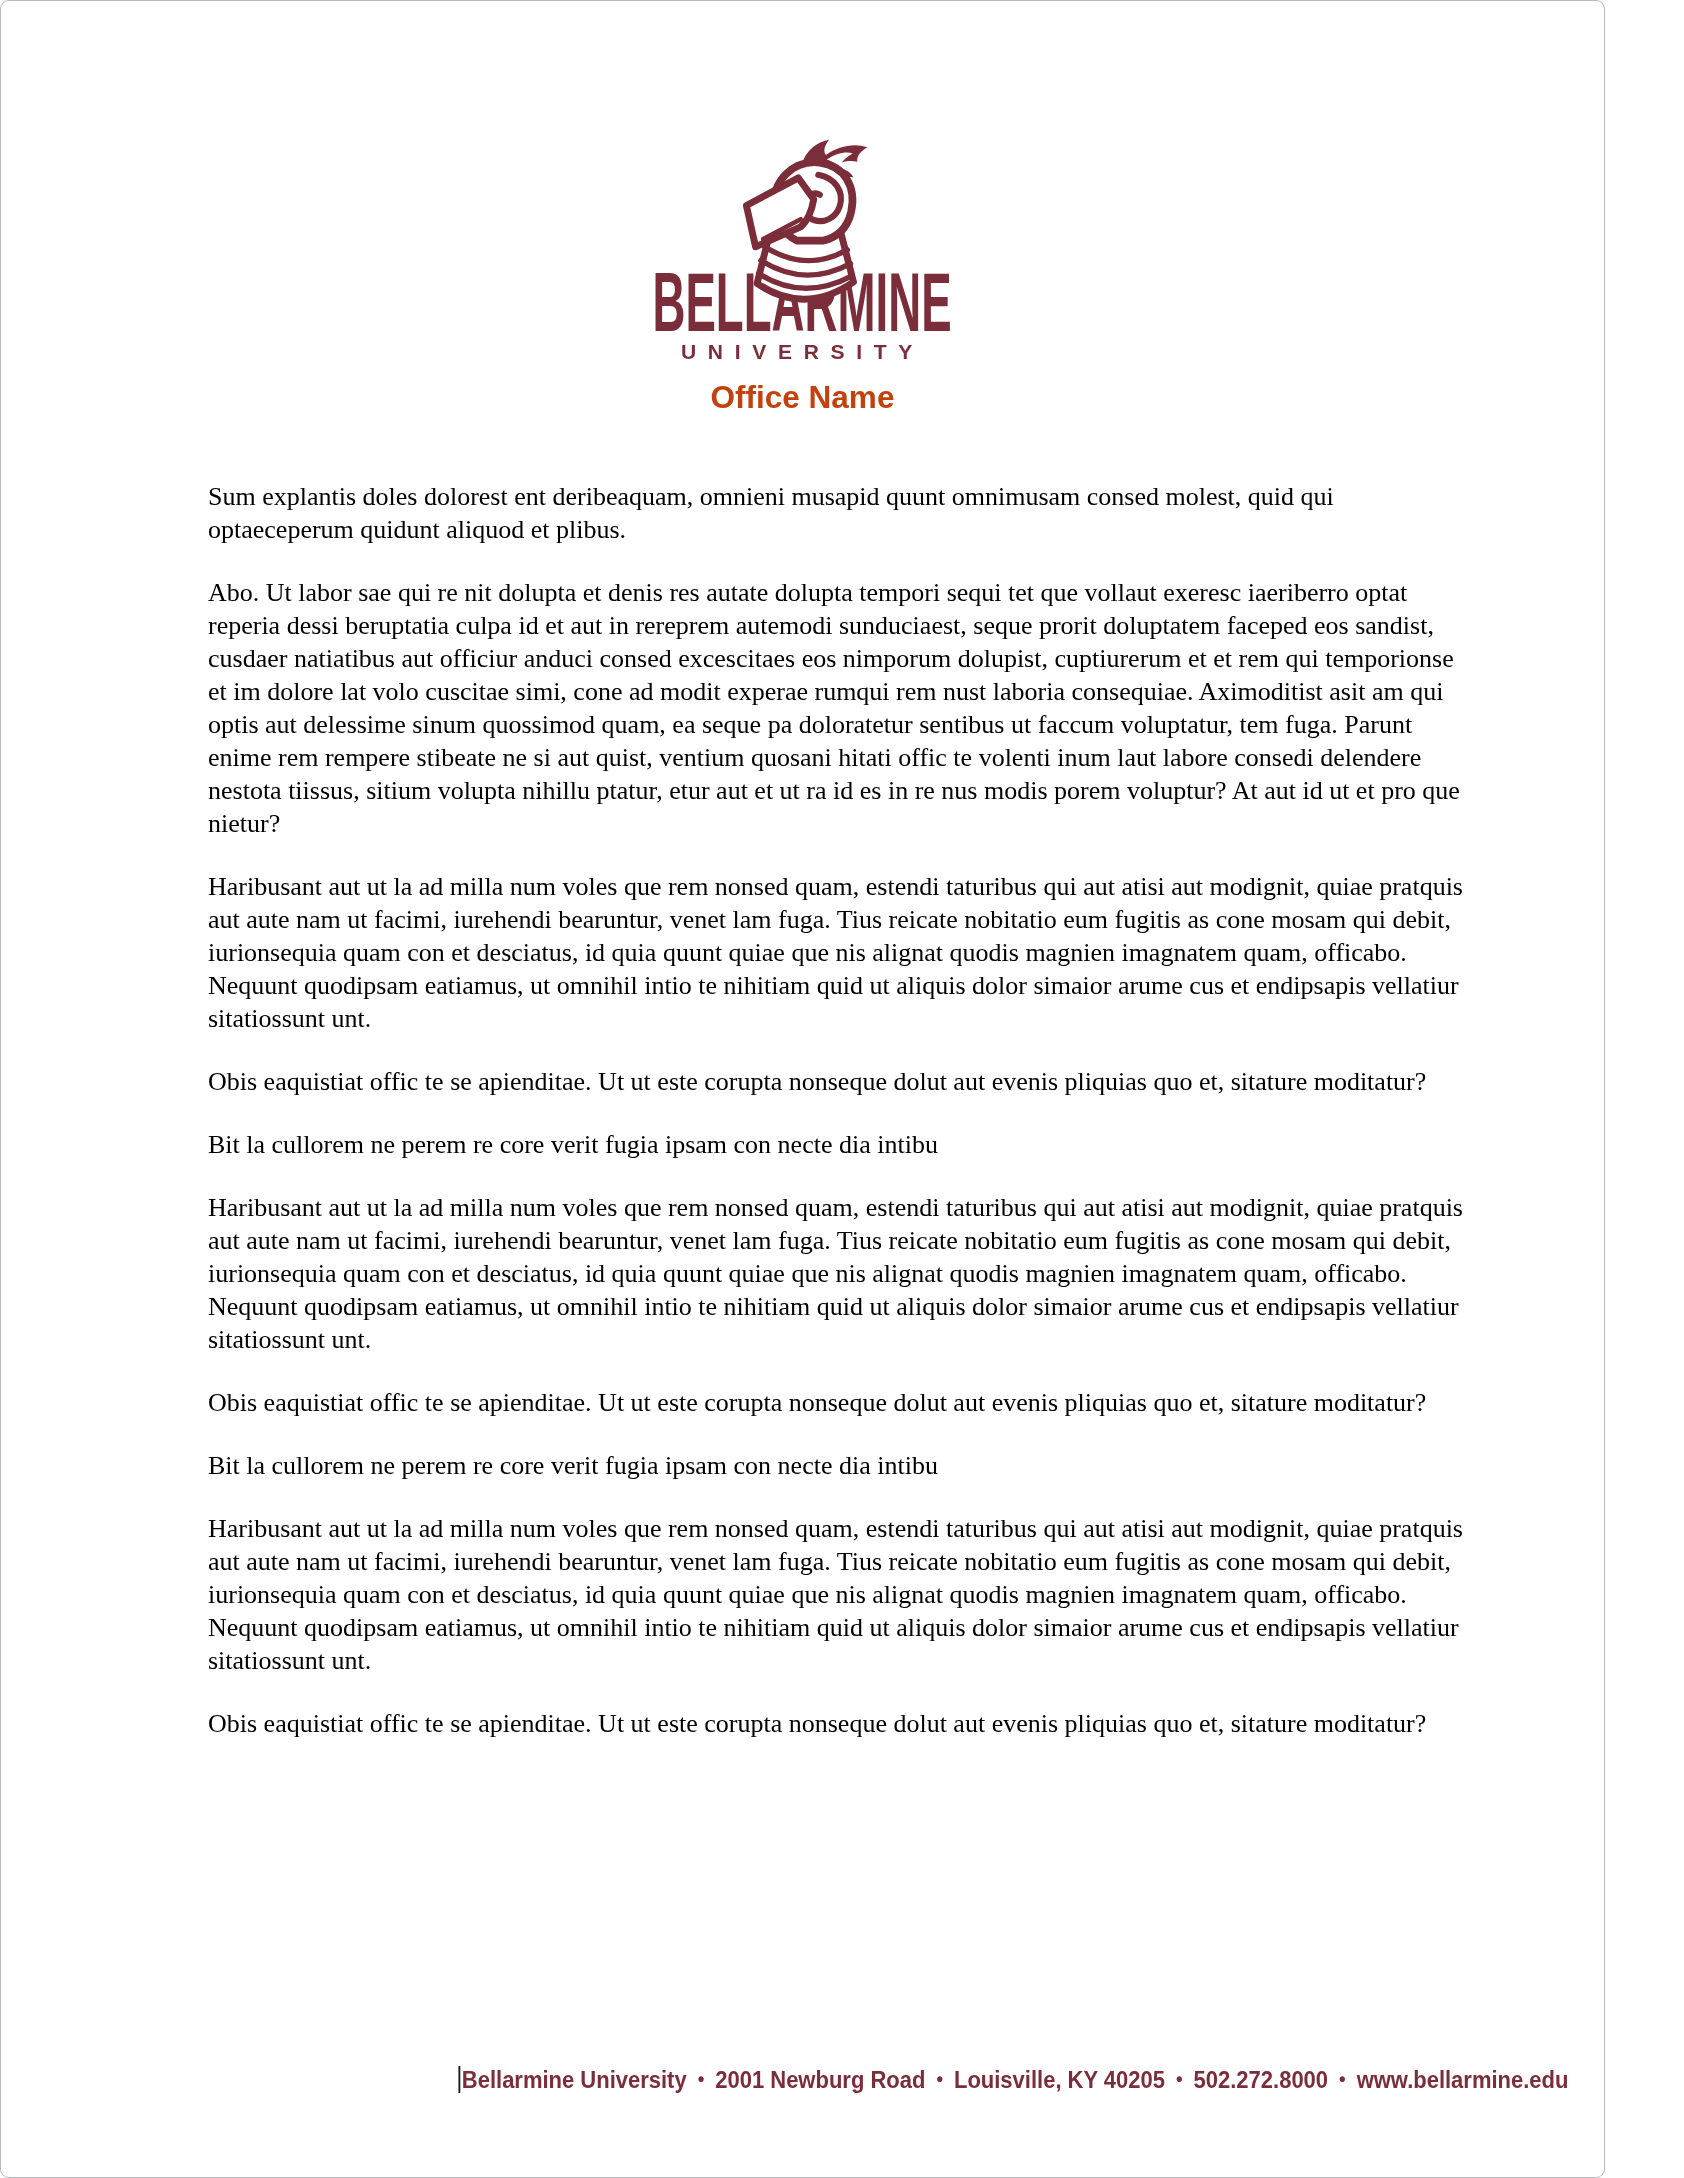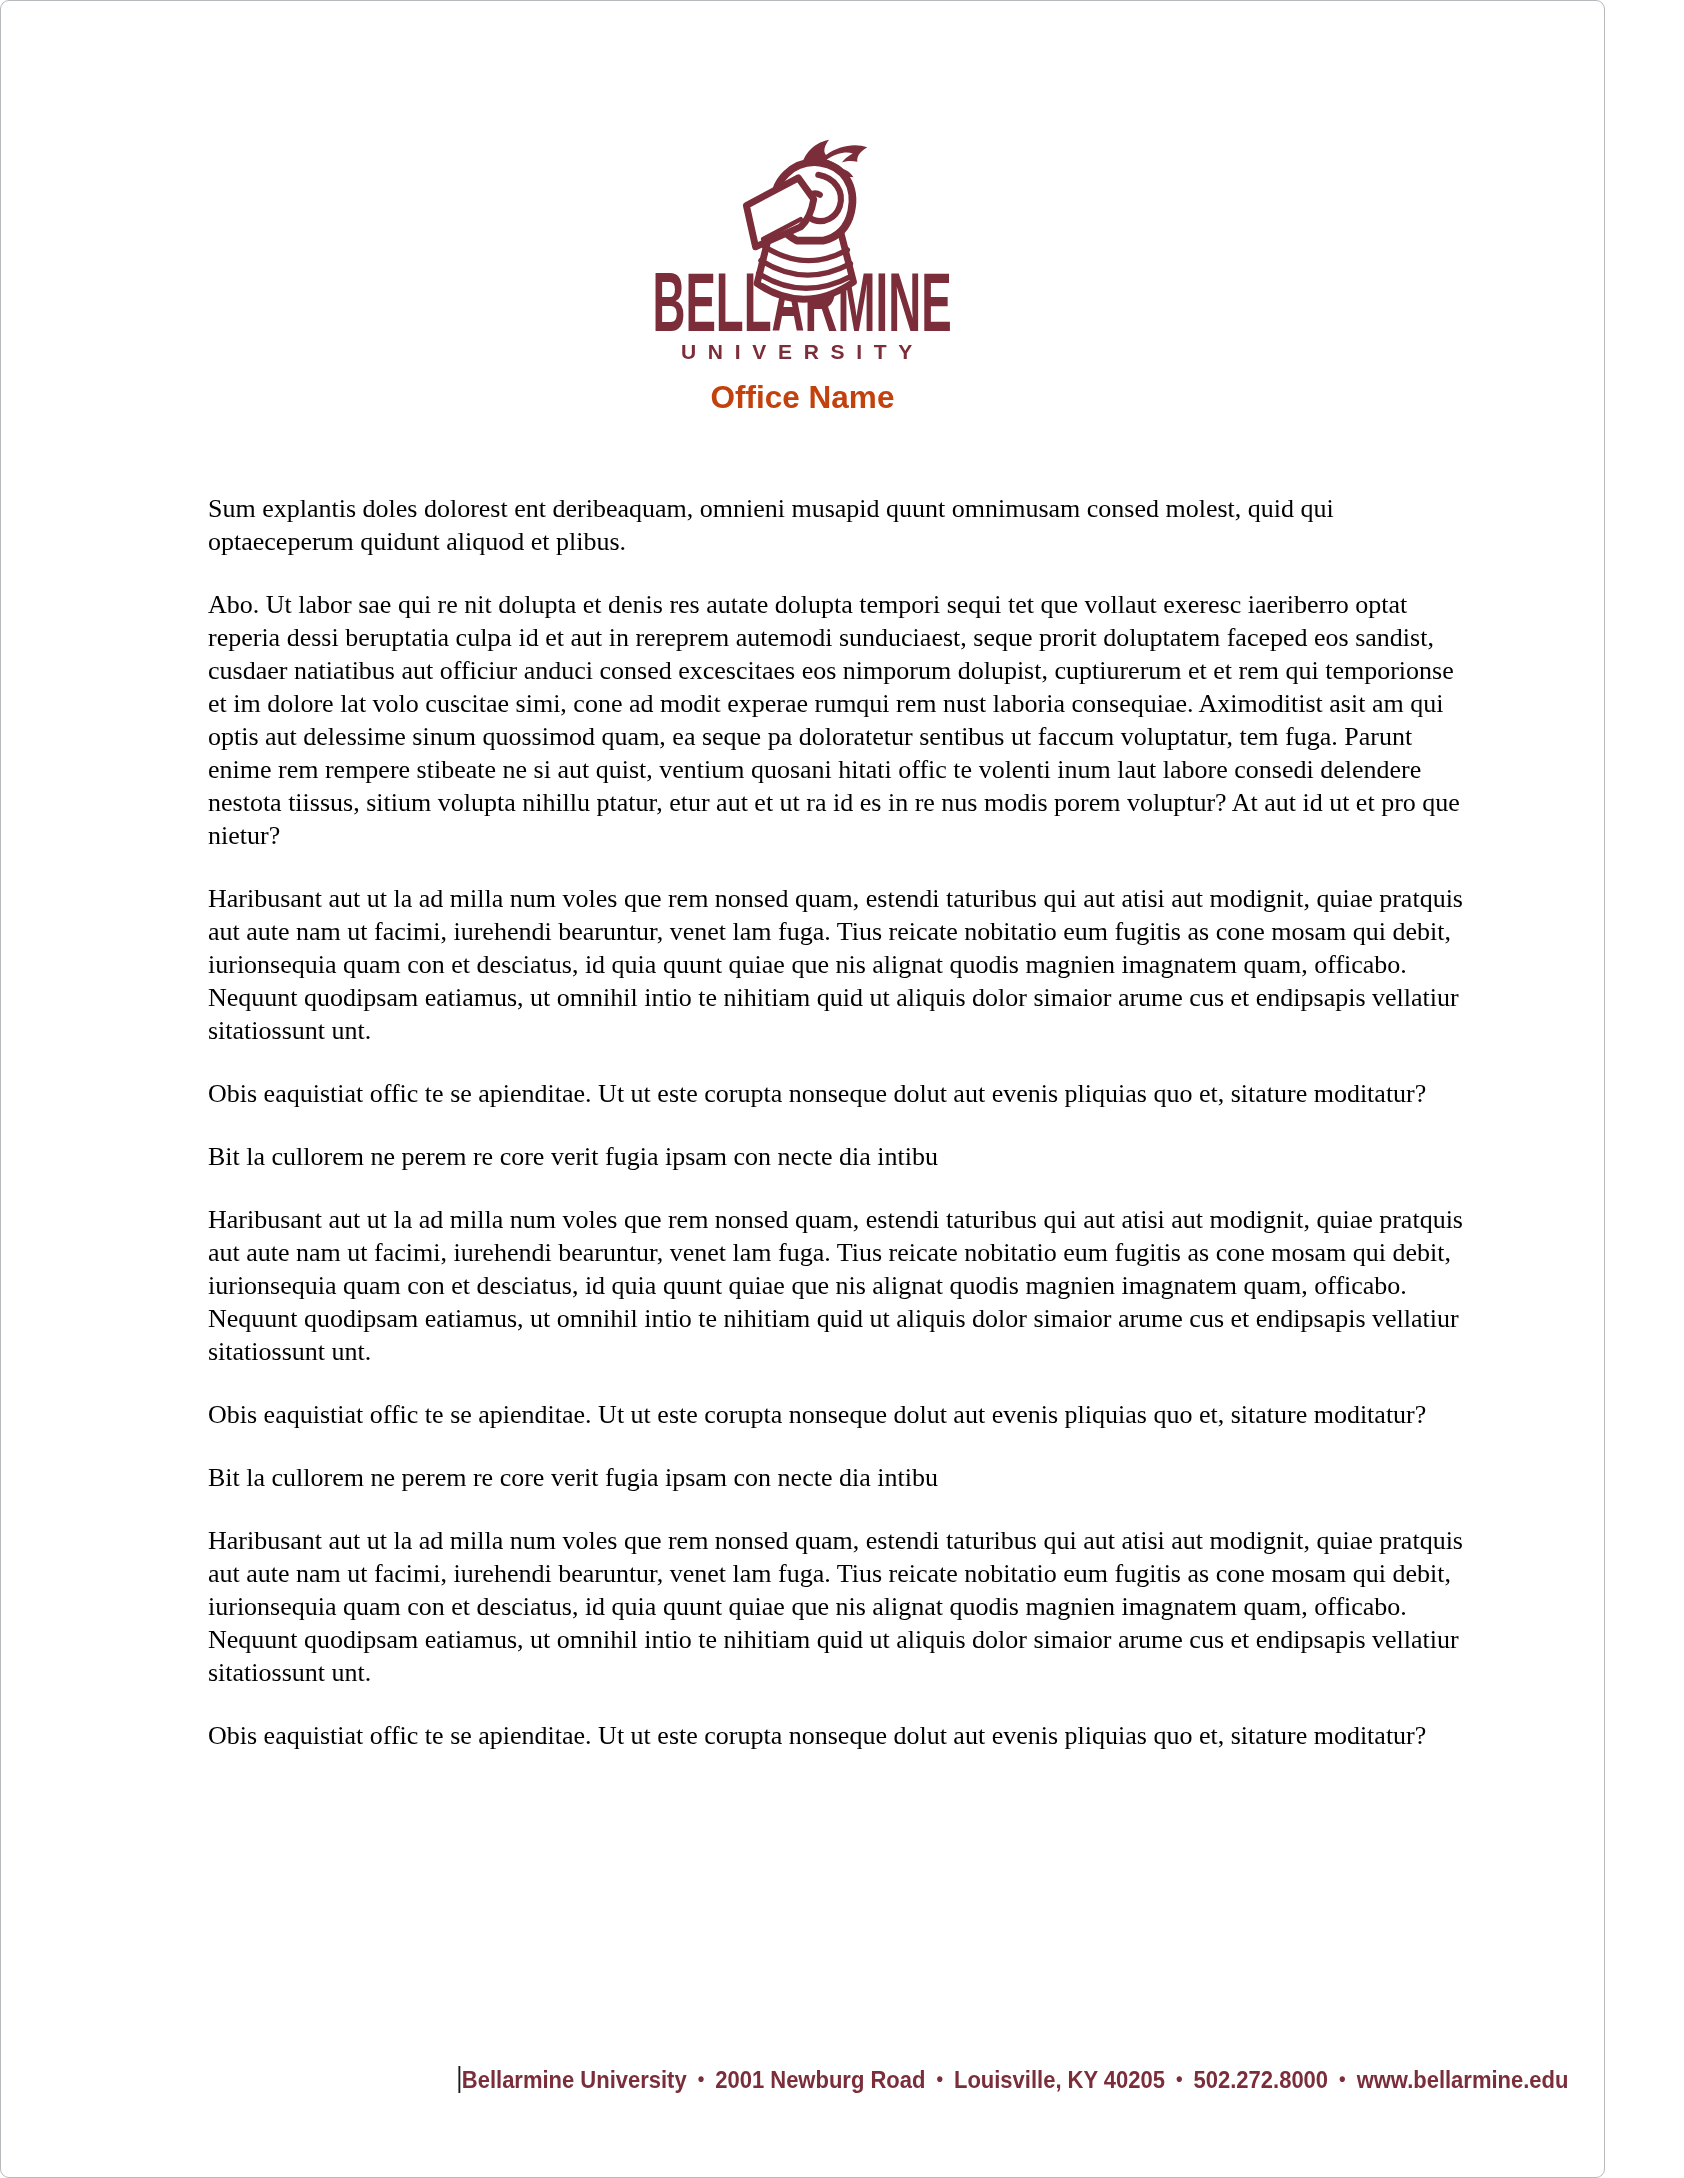--- a/index.html
+++ b/index.html
@@ -48,21 +48,21 @@
   }
 
   
   .letter {
     position:absolute; top:479px; left:207px; width:1269px;
     font-family:"Liberation Serif", serif;
     font-size:26px; line-height:33px;
     color:#000000;
     text-align:left;
   }
-  .letter p { margin:12px 0 30px 0; }
+  .letter p { margin:0 0 30px 0; }
 
   
   .footer {
     position:absolute; top:2065px; left:0; width:100%;
     text-align:right;
   }
   .footer-inner {
     display:inline-block;
     transform:scaleX(0.94);
     font-weight:bold; font-size:23.4px;

